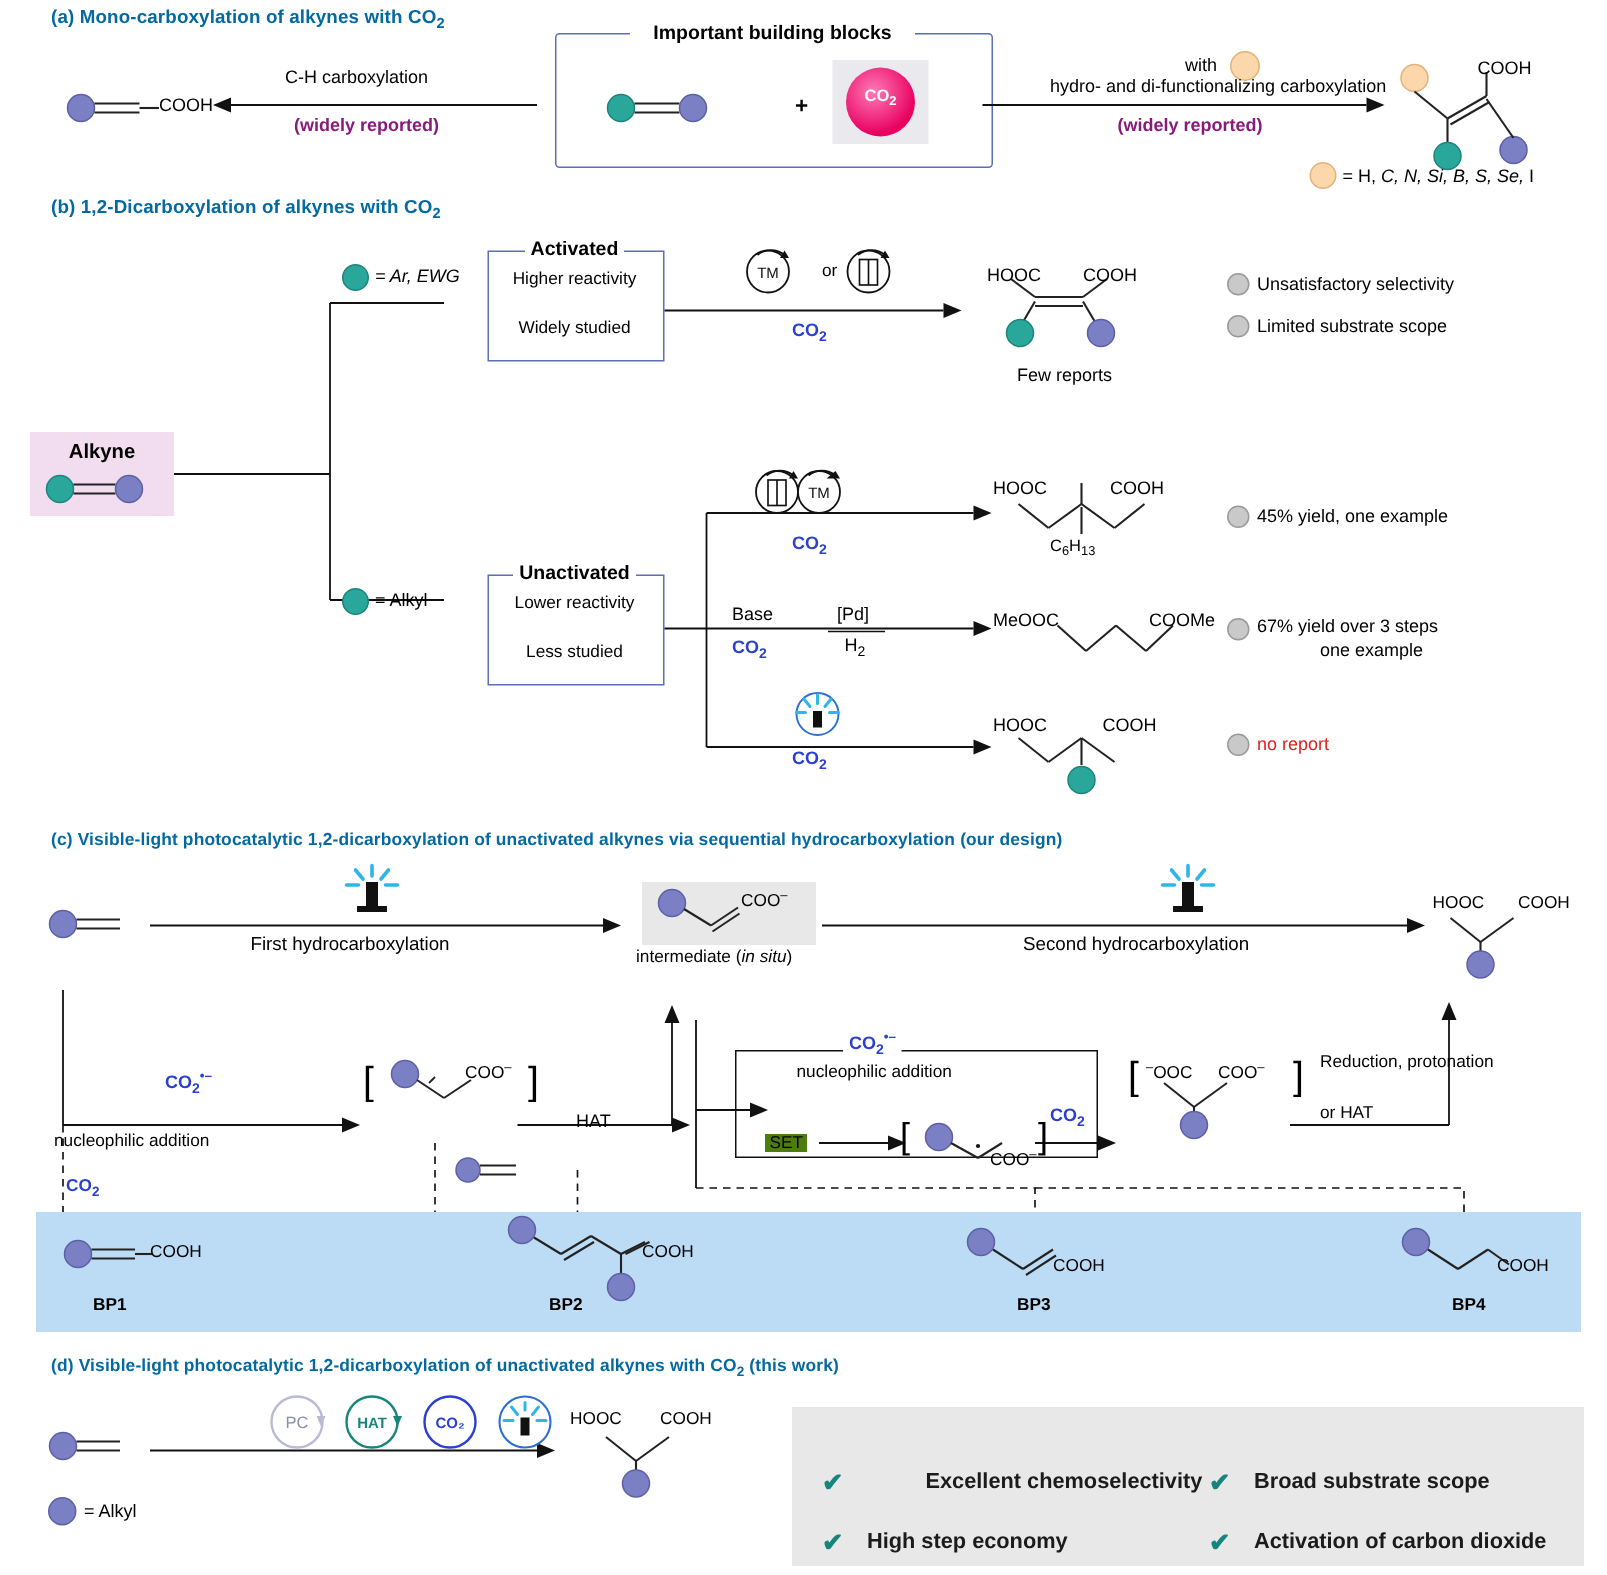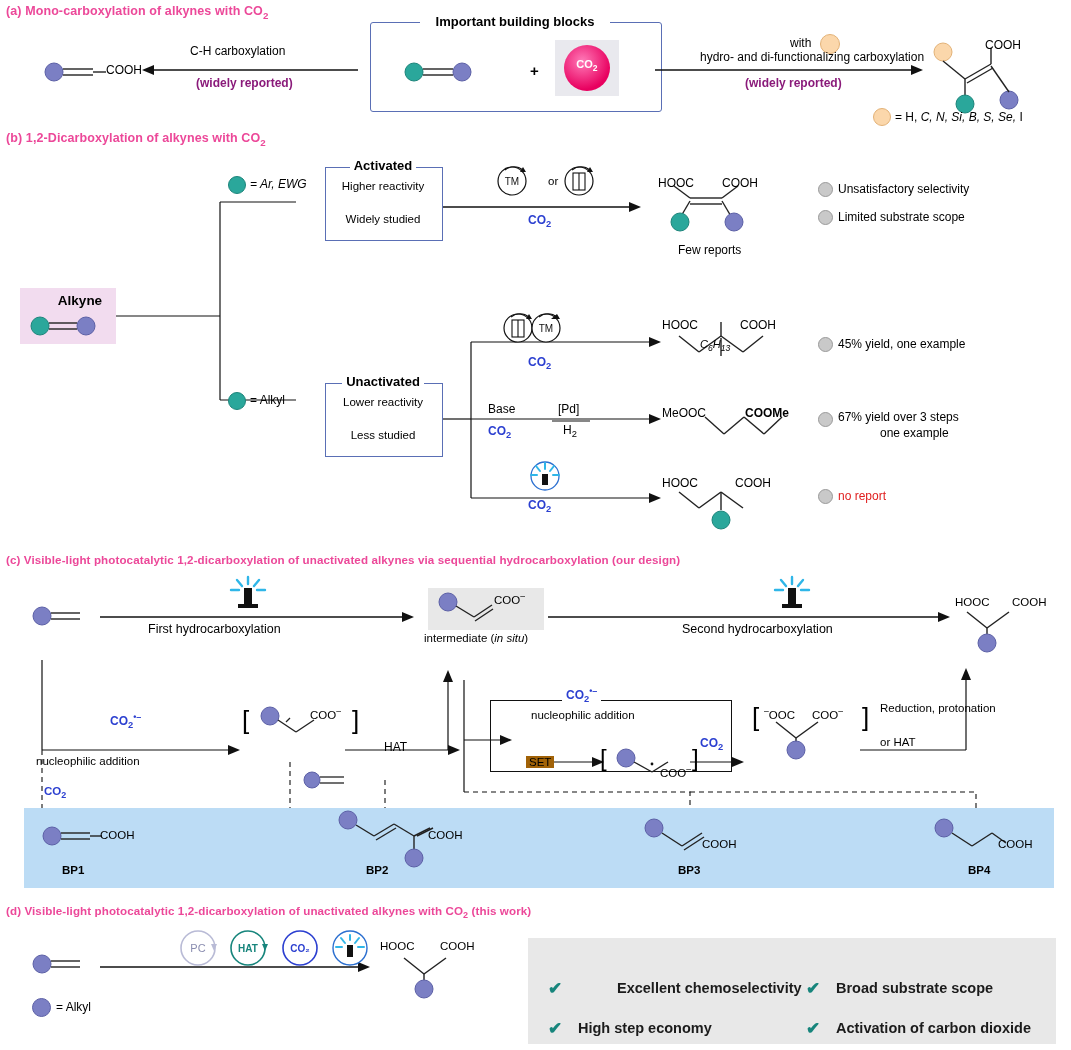--- a/index.html
+++ b/index.html
@@ -4,21 +4,21 @@
 <style>
   html,body{margin:0;padding:0;}
   body{
     width:1071px;height:1050px;position:relative;
     background:#ffffff;
     font-family:"Liberation Sans", sans-serif;
     font-size:12px;color:#000;
     overflow:hidden;
   }
   .abs{position:absolute;}
-  .sec-title{font-size:12.5px;font-weight:bold;color:#ec4899;letter-spacing:0.1px;}
+  .sec-title{font-size:12.5px;font-weight:bold;color:#0369a1;letter-spacing:0.1px;margin-left:28px;}
   .sub{vertical-align:sub;font-size:0.78em;}
   .sup{vertical-align:super;font-size:0.75em;}
   .blue-txt{color:#2b3fd0;font-weight:bold;}
   .purple-txt{color:#8a1a7a;font-weight:bold;}
   .red-txt{color:#e02020;}
   .box-blue{border:1.6px solid #5a6fb5;background:#fff;}
   .label-box{border:1.6px solid #5a6fb5;background:#fff;text-align:center;}
   .hdr{font-weight:bold;font-size:13px;}
   .center{text-align:center;}
   .dot{border-radius:50%;display:inline-block;}
@@ -99,21 +99,21 @@
 <span class="abs dot peach-dot" style="left:873px;top:108px;width:16px;height:16px;"></span>
 <div class="abs txt" style="left:895px;top:110px;">
   = H, <i>C, N, Si, B, S, Se,</i> I
 </div>
 
 <div class="abs sec-title" style="left:6px;top:131px;">
   (b) 1,2-Dicarboxylation of alkynes with CO<span class="sub">2</span>
 </div>
 
 <div class="abs pink-band" style="left:20px;top:288px;width:96px;height:56px;"></div>
-<div class="abs center" style="left:20px;top:293px;width:96px;font-weight:bold;font-size:13.5px;padding-left:12px;">Alkyne</div>
+<div class="abs center" style="left:20px;top:293px;width:96px;font-weight:bold;font-size:13.5px;">Alkyne</div>
 <svg class="abs" style="left:28px;top:312px;" width="82" height="30">
   <circle cx="12" cy="14" r="9" fill="#2aa79b" stroke="#1d857b"></circle>
   <line x1="21" y1="11" x2="49" y2="11" stroke="#222" stroke-width="1.4"></line>
   <line x1="21" y1="17" x2="49" y2="17" stroke="#222" stroke-width="1.4"></line>
   <circle cx="58" cy="14" r="9" fill="#7b7fc4" stroke="#5c60a6"></circle>
 </svg>
 
 <svg class="abs" style="left:116px;top:150px;" width="300" height="420">
   <line x1="0" y1="166" x2="104" y2="166" stroke="#111" stroke-width="1.2"></line>
   <line x1="104" y1="52" x2="104" y2="250" stroke="#111" stroke-width="1.2"></line>
@@ -204,40 +204,40 @@
 <svg class="abs" style="left:665px;top:322px;" width="120" height="50">
   <line x1="14" y1="14" x2="34" y2="30" stroke="#222" stroke-width="1.4"></line>
   <line x1="34" y1="30" x2="56" y2="14" stroke="#222" stroke-width="1.4"></line>
   <line x1="56" y1="14" x2="78" y2="30" stroke="#222" stroke-width="1.4"></line>
   <line x1="56" y1="14" x2="56" y2="0" stroke="#222" stroke-width="1.4"></line>
   <line x1="78" y1="30" x2="98" y2="14" stroke="#222" stroke-width="1.4"></line>
   <line x1="56" y1="16" x2="56" y2="34" stroke="#222" stroke-width="1.4"></line>
 </svg>
 <div class="abs txt" style="left:662px;top:318px;">HOOC</div>
 <div class="abs txt" style="left:740px;top:318px;">COOH</div>
-<div class="abs txt" style="left:700px;top:338px;font-size:11px;font-style:italic;">C<span class="sub">6</span>H<span class="sub">13</span></div>
+<div class="abs txt" style="left:700px;top:358px;font-size:11px;">C<span class="sub">6</span>H<span class="sub">13</span></div>
 <span class="abs dot grey-dot" style="left:818px;top:337px;width:13px;height:13px;"></span>
 <div class="abs txt" style="left:838px;top:337px;">45% yield, one example</div>
 
 <div class="abs txt" style="left:488px;top:402px;">Base</div>
 <div class="abs txt blue-txt" style="left:488px;top:424px;">CO<span class="sub">2</span></div>
 <div class="abs txt" style="left:558px;top:402px;">[Pd]</div>
 <svg class="abs" style="left:552px;top:419px;" width="40" height="4">
     <line x1="0" y1="2" x2="38" y2="2" stroke="#111" stroke-width="1.1"></line>
   </svg>
 <div class="abs txt" style="left:563px;top:423px;">H<span class="sub">2</span></div>
 
 <svg class="abs" style="left:700px;top:412px;" width="110" height="40">
   <line x1="5" y1="5" x2="24" y2="22" stroke="#222" stroke-width="1.4"></line>
   <line x1="24" y1="22" x2="44" y2="5" stroke="#222" stroke-width="1.4"></line>
   <line x1="44" y1="5" x2="64" y2="22" stroke="#222" stroke-width="1.4"></line>
   <line x1="64" y1="22" x2="82" y2="5" stroke="#222" stroke-width="1.4"></line>
 </svg>
 <div class="abs txt" style="left:662px;top:406px;">MeOOC</div>
-<div class="abs txt" style="left:745px;top:406px;font-weight:bold;">COOMe</div>
+<div class="abs txt" style="left:766px;top:406px;">COOMe</div>
 <span class="abs dot grey-dot" style="left:818px;top:412px;width:13px;height:13px;"></span>
 <div class="abs txt" style="left:838px;top:410px;">67% yield over 3 steps</div>
 <div class="abs txt" style="left:880px;top:426px;">one example</div>
 
 <svg class="abs" style="left:525px;top:458px;" width="40" height="36">
   <circle cx="20" cy="18" r="14" fill="#fff" stroke="#2b6fd0" stroke-width="1.3"></circle>
   <g stroke="#2fb6e8" stroke-width="2" stroke-linecap="round">
     <line x1="20" y1="5" x2="20" y2="11"></line>
     <line x1="11" y1="8" x2="15" y2="13"></line>
     <line x1="29" y1="8" x2="25" y2="13"></line>
@@ -265,21 +265,21 @@
 <svg class="abs" style="left:28px;top:600px;" width="80" height="34">
   <circle cx="14" cy="16" r="9" fill="#7b7fc4" stroke="#5c60a6"></circle>
   <line x1="23" y1="13" x2="52" y2="13" stroke="#222" stroke-width="1.4"></line>
   <line x1="23" y1="19" x2="52" y2="19" stroke="#222" stroke-width="1.4"></line>
 </svg>
 
 <svg class="abs" style="left:100px;top:605px;" width="316" height="24">
   <line x1="0" y1="12" x2="302" y2="12" stroke="#111" stroke-width="1.3"></line>
   <polygon points="314,12 302,7 302,17" fill="#111"></polygon>
 </svg>
-<div class="abs txt" style="left:148px;top:622px;font-size:12.5px;">First hydrocarboxylation</div>
+<div class="abs txt" style="left:167px;top:622px;font-size:12.5px;">First hydrocarboxylation</div>
 <svg class="abs" style="left:228px;top:575px;" width="40" height="36">
   <g stroke="#2fb6e8" stroke-width="2.4" stroke-linecap="round">
     <line x1="20" y1="2" x2="20" y2="9"></line>
     <line x1="9" y1="5" x2="14" y2="11"></line>
     <line x1="31" y1="5" x2="26" y2="11"></line>
     <line x1="3" y1="15" x2="11" y2="15"></line>
     <line x1="37" y1="15" x2="29" y2="15"></line>
   </g>
   <rect x="16" y="13" width="8" height="16" fill="#111"></rect>
   <rect x="10" y="29" width="20" height="4" fill="#111"></rect>
@@ -379,21 +379,21 @@
 <div class="abs txt" style="left:384px;top:740px;font-size:12px;">HAT</div>
 <svg class="abs" style="left:300px;top:768px;" width="70" height="26">
   <circle cx="12" cy="12" r="8" fill="#7b7fc4" stroke="#5c60a6"></circle>
   <line x1="20" y1="9" x2="44" y2="9" stroke="#222" stroke-width="1.3"></line>
   <line x1="20" y1="15" x2="44" y2="15" stroke="#222" stroke-width="1.3"></line>
 </svg>
 
 <div class="abs" style="left:490px;top:700px;width:240px;height:70px;border:1.3px solid #111;border-left:1.3px solid #111;"></div>
 <div class="abs txt blue-txt" style="left:562px;top:686px;background:#fff;padding:0 4px;">CO<span class="sub">2</span><span class="sup">•–</span></div>
 <div class="abs txt" style="left:528px;top:709px;font-size:11.5px;background:#fff;padding:0 3px;">nucleophilic addition</div>
-<div class="abs txt" style="left:510px;top:756px;font-size:11.5px;background:#a16207;padding:0 3px;margin-left:16px;">SET</div>
+<div class="abs txt" style="left:510px;top:756px;font-size:11.5px;background:#4d7c0f;padding:0 3px;">SET</div>
 
 <div class="abs" style="left:600px;top:744px;font-size:24px;">[</div>
 <div class="abs" style="left:692px;top:744px;font-size:24px;">]</div>
 <svg class="abs" style="left:612px;top:748px;" width="90" height="36">
   <circle cx="14" cy="10" r="9" fill="#7b7fc4" stroke="#5c60a6"></circle>
   <line x1="22" y1="14" x2="40" y2="24" stroke="#222" stroke-width="1.4"></line>
   <line x1="40" y1="24" x2="56" y2="14" stroke="#222" stroke-width="1.4"></line>
   <circle cx="40" cy="16" r="1.4" fill="#111"></circle>
 </svg>
 <div class="abs txt" style="left:660px;top:764px;font-size:11.5px;">COO<span class="sup">–</span></div>

